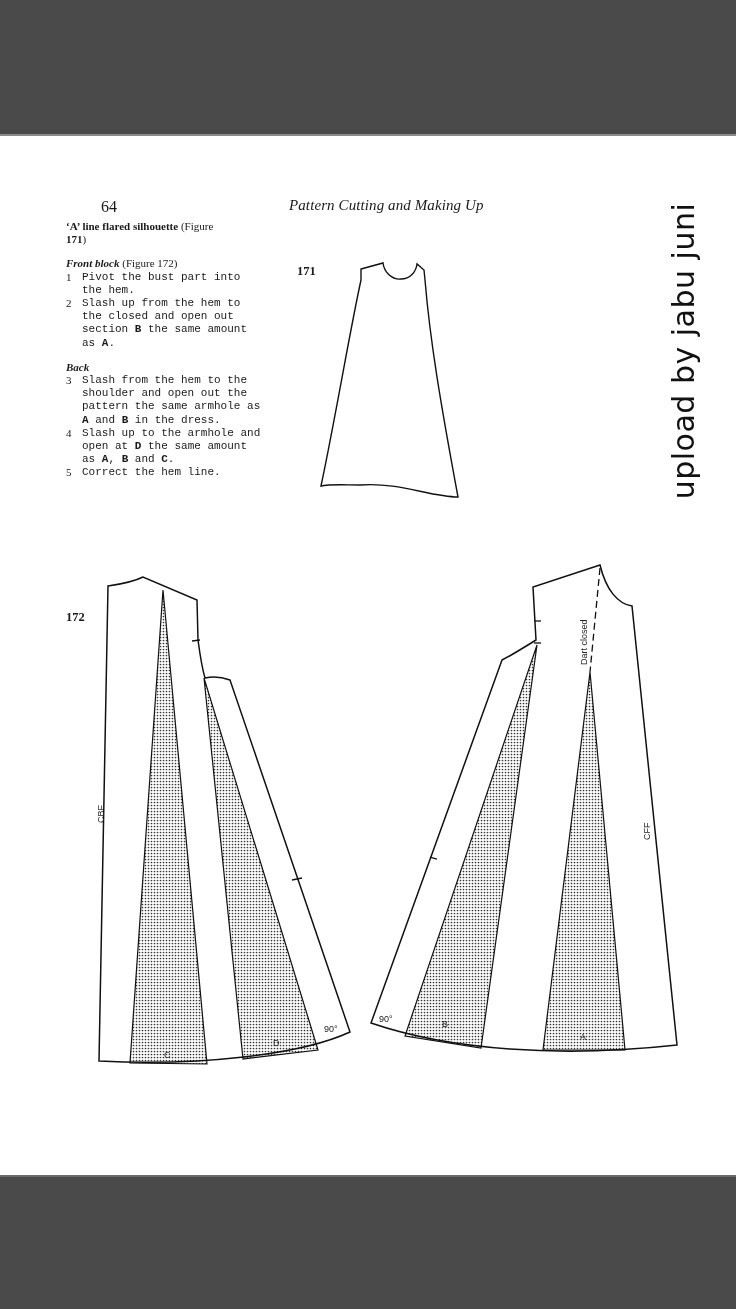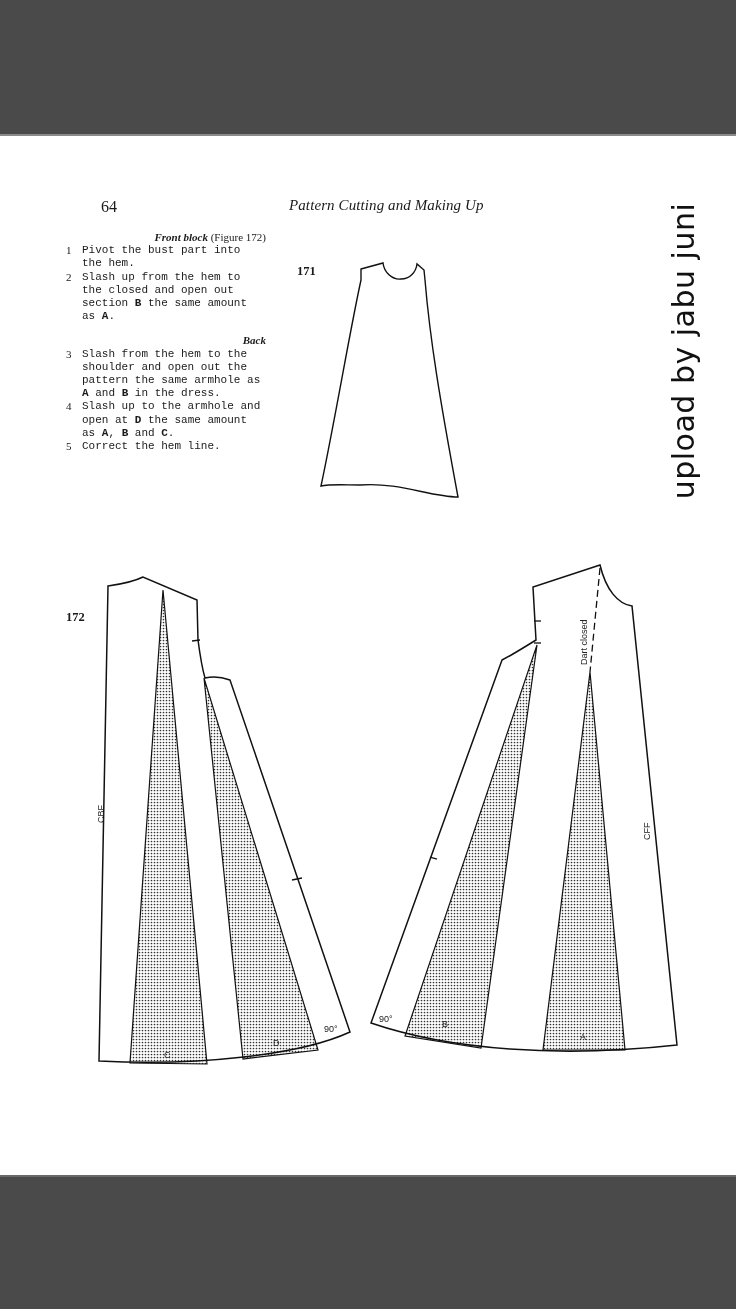--- a/index.html
+++ b/index.html
@@ -7,21 +7,21 @@
          font-family:"Liberation Serif","DejaVu Serif",serif; color:#1a1a1a; }
   .bar-top { position:absolute; left:0; top:0; width:736px; height:134px; background:#4a4a4a; border-bottom:2px solid #8a8a8a; }
   .bar-bottom { position:absolute; left:0; top:1175px; width:736px; height:134px; background:#4a4a4a; border-top:2px solid #6a6a6a; }
   .page { position:absolute; left:0; top:136px; width:736px; height:1039px; background:#fff; }
   .pagenum { position:absolute; left:65px; top:198px; font-size:16px;margin-left:36px; }
   .running-head { position:absolute; left:289px; top:197px; font-size:15px; font-style:italic; letter-spacing:0.1px; }
   .textcol { position:absolute; left:66px; top:220px; width:200px; font-size:11px; line-height:13.2px; }
   .textcol p { margin:0; }
   .h-title { font-weight:bold; }
   .intro { margin-top:6px !important; }
-  .sub { font-weight:bold; font-style:italic; margin-top:11px !important;text-align:right; }
+  .sub { font-weight:bold; font-style:italic; margin-top:11px !important; }
   .sub .norm { font-weight:normal; font-style:normal; }
   .step { display:flex; }
   .step .n { width:16px; flex:none; }
   .step .t { flex:1;font-family:Liberation Mono, monospace; }
   b { font-weight:bold; }
   .fig-num { position:absolute; font-weight:bold; font-size:12.5px; }
   .watermark { position:absolute; left:648px; top:178px; width:70px; height:345px; }
   .watermark span { position:absolute; left:50%; top:50%; transform:translate(-50%,-50%) rotate(-90deg);
          white-space:nowrap; font-family:"DejaVu Sans",sans-serif; font-size:30px; color:#111; letter-spacing:0.5px; }
   svg { position:absolute; left:0; top:0; }
@@ -31,20 +31,24 @@
 <body>
 
 <div class="bar-top"></div>
 <div class="page"></div>
 <div class="bar-bottom"></div>
 
 <div class="pagenum">64</div>
 <div class="running-head">Pattern Cutting and Making Up</div>
 
 <div class="textcol">
+  <p>
+    <span class="h-title">‘A’ line flared silhouette</span><span> (Figure</span><br>
+    <span class="h-title">171</span><span>)</span>
+  </p>
 
   <p class="sub"><span>Front block</span><span class="norm"> (Figure 172)</span></p>
   <div class="step">
       <span class="n">1</span>
       <span class="t">Pivot the bust part into the hem.</span>
     </div>
   <div class="step">
       <span class="n">2</span>
       <span class="t"><span>Slash up from the hem to the closed and open out section </span><b>B</b><span> the same amount as </span><b>A</b><span>.</span></span>
     </div>

